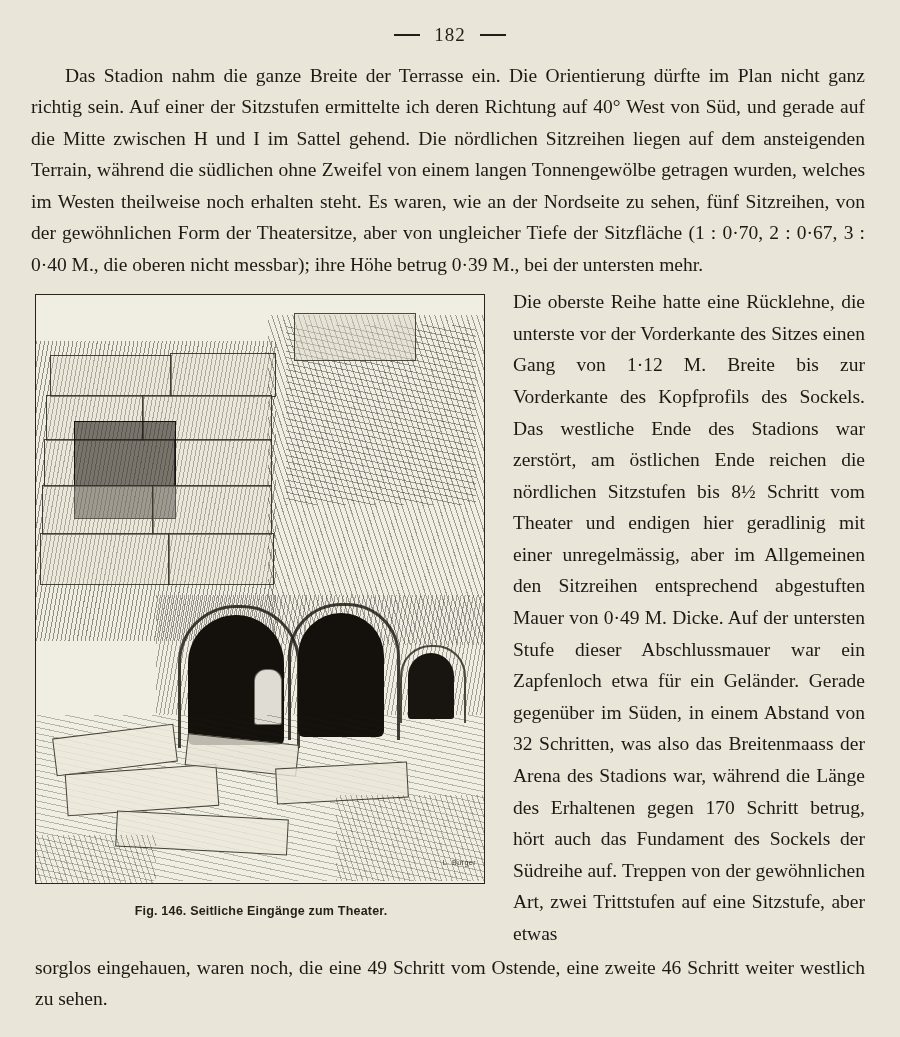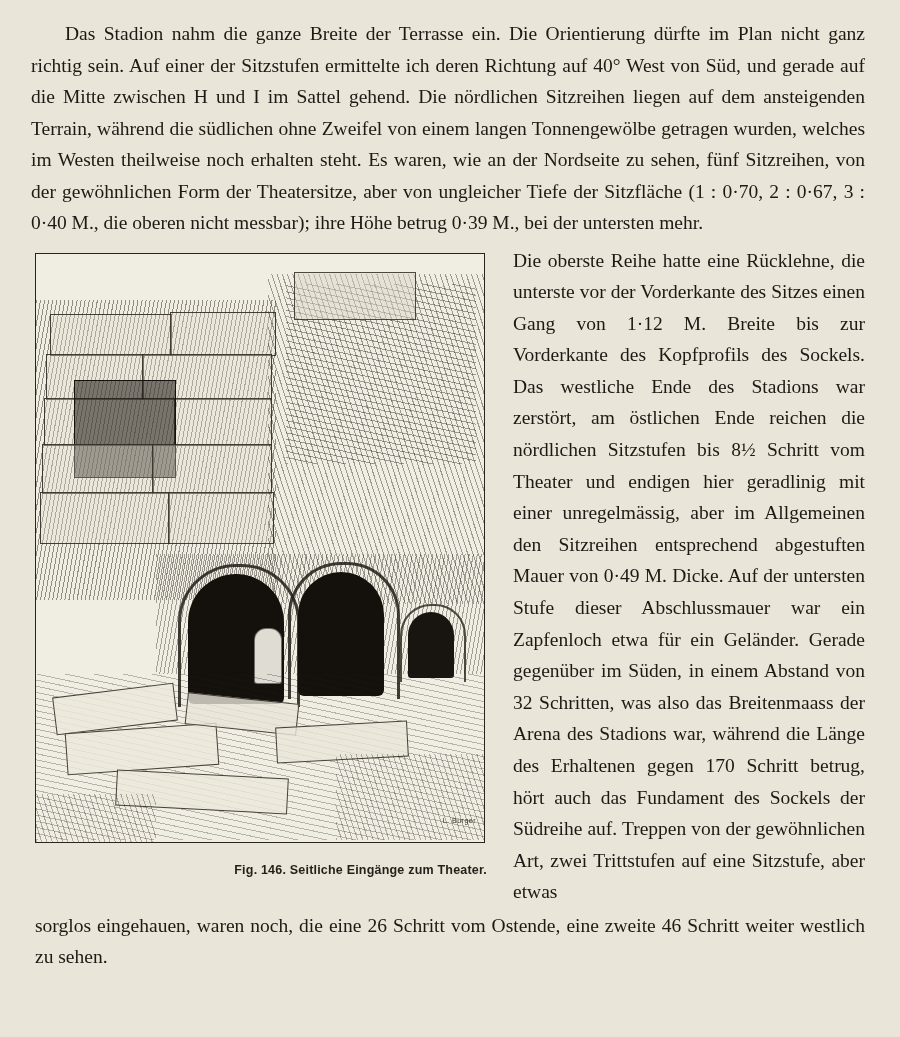--- a/index.html
+++ b/index.html
@@ -65,21 +65,21 @@
   .figure-frame {
     width: 448px;
     height: 588px;
     border: 1.5px solid #2a241c;
     background: #efece0;
     position: relative;
     overflow: hidden;
   }
   .figure-caption {
     margin-top: 12px;
-    text-align: right;
+    text-align: center;
     font-family: "Liberation Sans", sans-serif;
     font-size: 12.5px;
     font-weight: bold;
     letter-spacing: 0.2px;
     color: #241f18;
   }
   .column-text {
     overflow: hidden;
     font-size: 19.5px;
     line-height: 31.6px;
@@ -123,20 +123,23 @@
     font-family: "Liberation Sans", sans-serif;
     color: #3a3329;
     letter-spacing: 0.5px;
   }
 </style>
 </head>
 <body>
 
 <div class="page">
 
+  <div class="page-header">
+    <span class="dash"></span><span class="page-number">182</span><span class="dash"></span>
+  </div>
 
   <div class="body-text">
 
     <p class="intro-par">Das Stadion nahm die ganze Breite der Terrasse ein. Die Orientierung dürfte im Plan nicht ganz richtig sein. Auf einer der Sitzstufen ermittelte ich deren Richtung auf 40° West von Süd, und gerade auf die Mitte zwischen H und I im Sattel gehend. Die nördlichen Sitzreihen liegen auf dem ansteigenden Terrain, während die südlichen ohne Zweifel von einem langen Tonnengewölbe getragen wurden, welches im Westen theilweise noch erhalten steht. Es waren, wie an der Nordseite zu sehen, fünf Sitzreihen, von der gewöhnlichen Form der Theatersitze, aber von ungleicher Tiefe der Sitzfläche (1 : 0·70, 2 : 0·67, 3 : 0·40 M., die oberen nicht messbar); ihre Höhe betrug 0·39 M., bei der untersten mehr.</p>
 
     <div class="mid-wrap">
 
       <div class="figure-block">
         <div class="figure-frame">
           <div class="engraving">
@@ -183,15 +186,15 @@
 
             <div class="sig">L. Burger</div>
           </div>
         </div>
         <div class="figure-caption">Fig. 146. Seitliche Eingänge zum Theater.</div>
       </div>
 
       <div class="column-text">Die oberste Reihe hatte eine Rücklehne, die unterste vor der Vorderkante des Sitzes einen Gang von 1·12 M. Breite bis zur Vorderkante des Kopfprofils des Sockels. Das westliche Ende des Stadions war zerstört, am östlichen Ende reichen die nördlichen Sitzstufen bis 8½ Schritt vom Theater und endigen hier geradlinig mit einer unregelmässig, aber im Allgemeinen den Sitzreihen entsprechend abgestuften Mauer von 0·49 M. Dicke. Auf der untersten Stufe dieser Abschlussmauer war ein Zapfenloch etwa für ein Geländer. Gerade gegenüber im Süden, in einem Abstand von 32 Schritten, was also das Breitenmaass der Arena des Stadions war, während die Länge des Erhaltenen gegen 170 Schritt betrug, hört auch das Fundament des Sockels der Südreihe auf. Treppen von der gewöhnlichen Art, zwei Trittstufen auf eine Sitzstufe, aber etwas</div>
     </div>
 
-    <p class="tail-text">sorglos eingehauen, waren noch, die eine 26 Schritt vom Ostende, eine zweite 46 Schritt weiter westlich zu sehen.</p>
+    <p class="tail-text">sorglos eingehauen, waren noch, die eine 49 Schritt vom Ostende, eine zweite 46 Schritt weiter westlich zu sehen.</p>
   </div>
 </div>
 
 </body></html>

